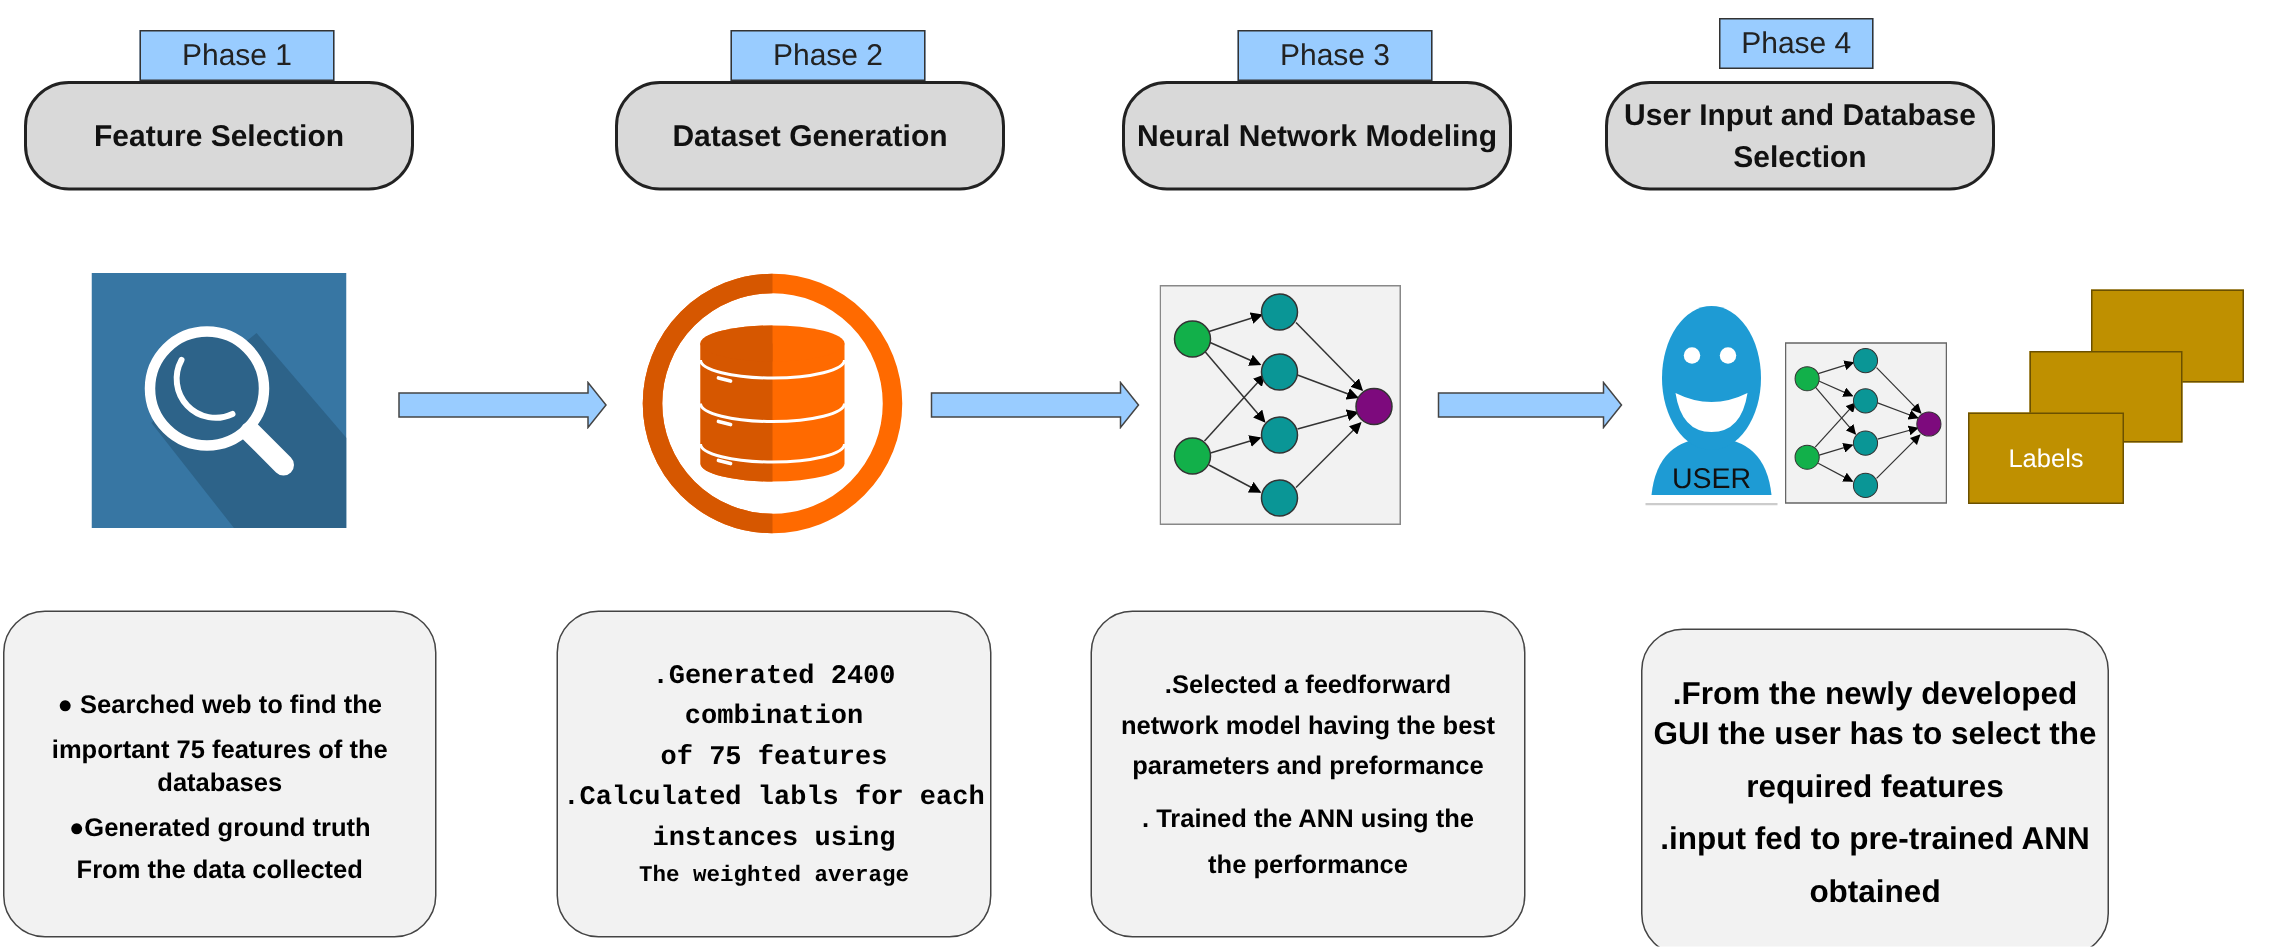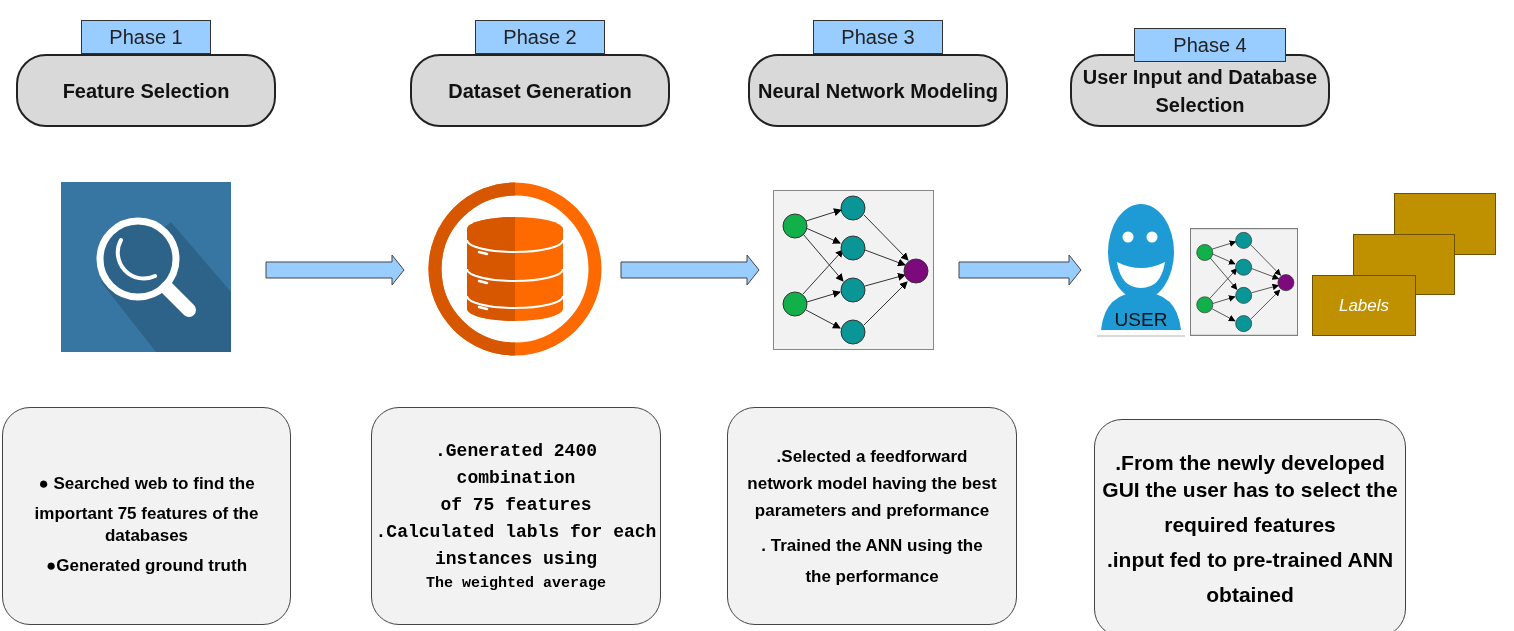--- a/index.html
+++ b/index.html
@@ -1,46 +1,46 @@
 <!DOCTYPE html>
 <html><head>
   <meta charset="utf-8">
   <style>
     html, body { margin: 0; padding: 0; background: #ffffff; }
     body { width: 1514px; height: 631px; position: relative; overflow: hidden;
            font-family: "Liberation Sans", "DejaVu Sans", sans-serif; color: #111; }
     .phase-tab { position: absolute; height: 34px; background: #99ccff; border: 1.5px solid #333;
                  box-sizing: border-box; display: flex; align-items: center; justify-content: center;
-                 font-size: 20px; color: #222; z-index: 2; }
+                 font-size: 20px; color: #222; z-index: 2; margin-left: 12px; }
     .phase-title { position: absolute; height: 73px; background: #d9d9d9; border: 2px solid #222;
                    border-radius: 30px; box-sizing: border-box; display: flex; align-items: center;
                    justify-content: center; text-align: center; font-weight: bold; font-size: 20px;
                    line-height: 28px; color: #111; z-index: 1; padding: 0 6px; }
     .desc-box { position: absolute; background: #f2f2f2; border: 1.5px solid #444; border-radius: 28px;
                 box-sizing: border-box; display: flex; flex-direction: column; justify-content: center;
                 align-items: center; text-align: center; font-weight: bold; font-size: 17px; color: #000000; }
     .desc-box .line { display: block; }
     .arrow { position: absolute; }
     .icon { position: absolute; }
-    .labels-card { position: absolute; background: #bf9000; border: 1.5px solid #6b5000; box-sizing: border-box; font-style: italic; }
+    .labels-card { position: absolute; background: #bf9000; border: 1.5px solid #6b5000; box-sizing: border-box; }
     .labels-text { color: #ffffff; font-size: 17px; display: flex; align-items: center; justify-content: center; }
   </style>
 </head>
 <body>
 
 <div class="phase-tab" style="left:81px;top:20px;width:130px;">Phase 1</div>
 <div class="phase-title" style="left:16px;top:54px;width:260px;">Feature Selection</div>
 
 <div class="phase-tab" style="left:475px;top:20px;width:130px;">Phase 2</div>
 <div class="phase-title" style="left:410px;top:54px;width:260px;">Dataset Generation</div>
 
 <div class="phase-tab" style="left:813px;top:20px;width:130px;">Phase 3</div>
 <div class="phase-title" style="left:748px;top:54px;width:260px;">Neural Network Modeling</div>
 
-<div class="phase-tab" style="left:1134px;top:28px;width:152px;">Phase 4</div>
+<div class="phase-tab" style="left:1134px;top:12px;width:103px;">Phase 4</div>
 <div class="phase-title" style="left:1070px;top:54px;width:260px;">User Input and Database Selection</div>
 
 <svg class="icon" style="left:61px;top:182px;" width="170" height="170" viewBox="0 0 170 170">
   <rect x="0" y="0" width="170" height="170" fill="#3776a3"></rect>
   <polygon points="60,80 110,40 170,110 170,170 95,170 40,100" fill="#2d6389"></polygon>
   <circle cx="77" cy="77" r="38" fill="#2d6389" stroke="#ffffff" stroke-width="7"></circle>
   <path d="M 60 58 A 26 26 0 0 0 94 94" fill="none" stroke="#ffffff" stroke-width="4" stroke-linecap="round"></path>
   <line x1="106" y1="106" x2="128" y2="128" stroke="#ffffff" stroke-width="14" stroke-linecap="round"></line>
 </svg>
 
@@ -152,20 +152,21 @@
 <div class="labels-card" style="left:1353px;top:234px;width:102px;height:61px;"></div>
 <div class="labels-card labels-text" style="left:1312px;top:275px;width:104px;height:61px;">
   <span>Labels</span>
 </div>
 
 <div class="desc-box" style="left:2px;top:407px;width:289px;height:218px;line-height:28px;padding-top:18px;">
   <span class="line">● Searched web to find the</span>
   <span class="line" style="margin-top:4px;line-height:24px;">important 75 features of the</span>
   <span class="line" style="line-height:20px;">databases</span>
   <span class="line" style="margin-top:6px;">●Generated ground truth</span>
+  <span class="line">From the data collected</span>
 </div>
 
 <div class="desc-box" style="left:371px;top:407px;width:290px;height:218px;line-height:27px;font-size:18px;font-family:Liberation Mono, monospace;">
   <span class="line">.Generated 2400 combination</span>
   <span class="line">of 75 features</span>
   <span class="line">.Calculated labls for each</span>
   <span class="line">instances using</span>
   <span class="line" style="font-size:15px;line-height:22px;">The weighted average</span>
 </div>
 

